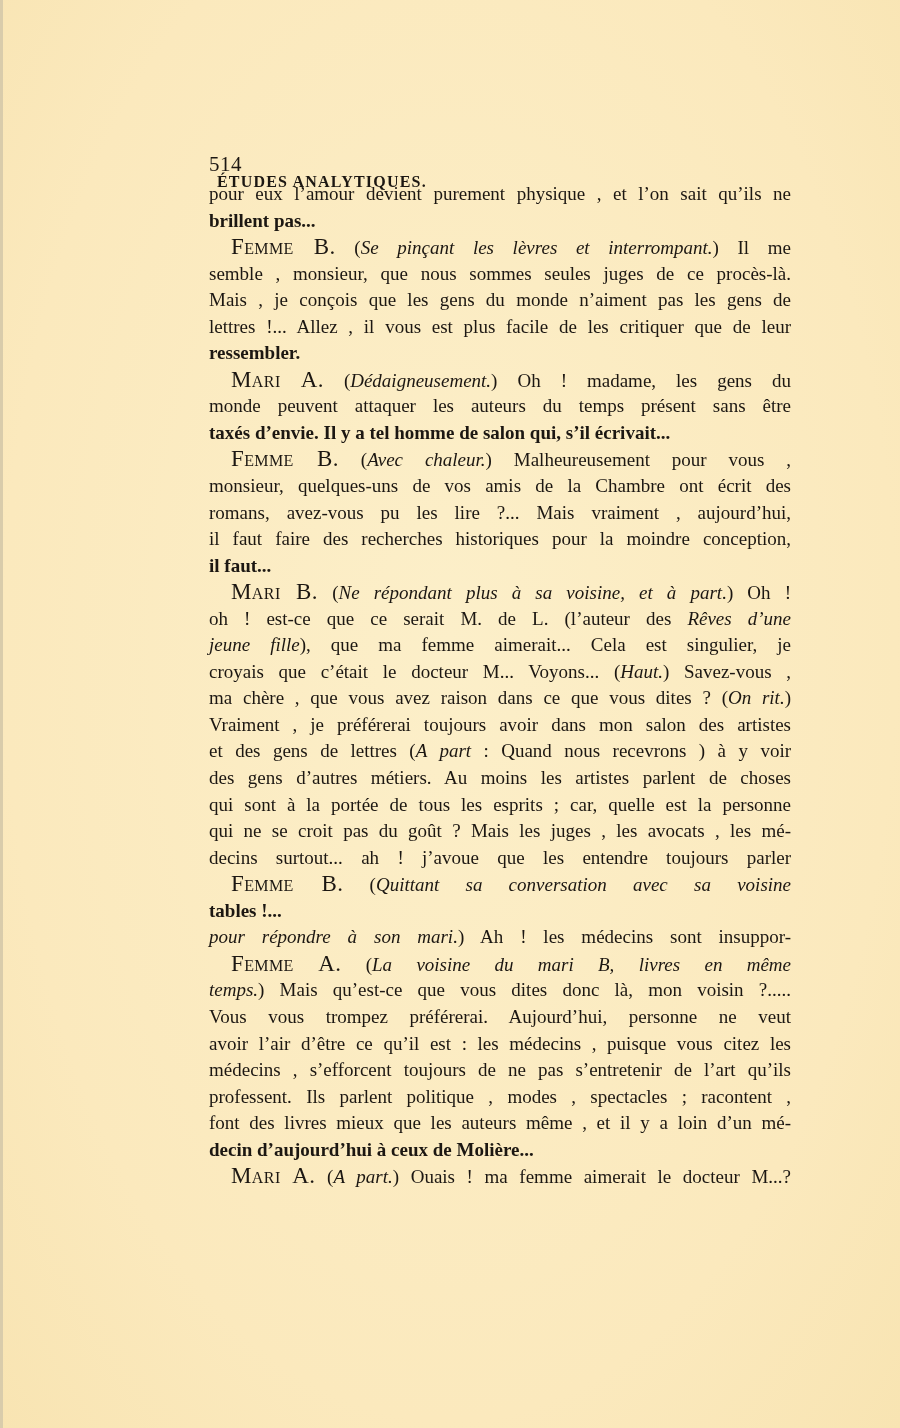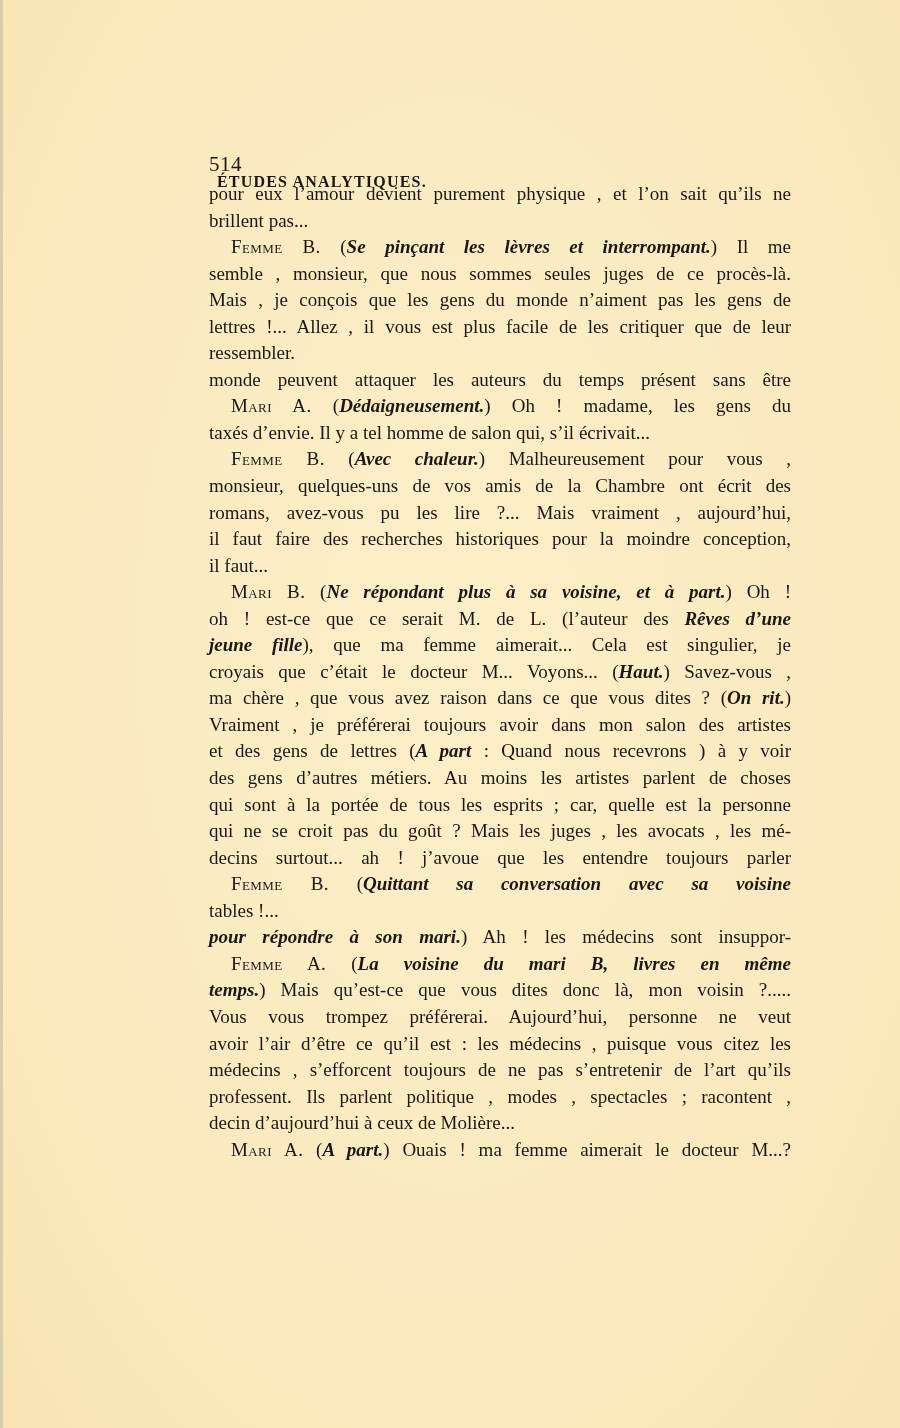--- a/index.html
+++ b/index.html
@@ -32,46 +32,46 @@
   }
   .text-block {
     position: absolute; left: 209px; top: 181px; width: 582px;
   }
   .line {
     height: 26.55px; line-height: 26.55px;
     font-size: 19px; white-space: nowrap;
     text-align: justify; text-align-last: justify;
     transform-origin: left center;
   }
-  .line.last { text-align-last: left; }
+  .line.last { text-align-last: left; font-weight: bold; }
   .line.indent { padding-left: 22px; }
-  .speaker { font-variant: small-caps; font-size: 19px; letter-spacing: 0.4px; }
-  .it { font-style: italic; font-weight: bold; }
+  .speaker { font-variant: small-caps; font-size: 23px; letter-spacing: 0.4px; }
+  .it { font-style: italic; }
 </style>
 </head>
 <body>
 
 <div class="page">
   <div class="page-edge-left"></div>
 
   <div class="running-head">
     <span class="folio">514</span>
     <div class="head-title">ÉTUDES ANALYTIQUES.</div>
   </div>
 
   <div class="text-block" id="text-block">
       <div class="line"><span>pour eux l’amour devient purement physique , et l’on sait qu’ils ne</span></div>
       <div class="line last"><span>brillent pas...</span></div>
       <div class="line indent"><span class="speaker">Femme B.</span><span> (</span><span class="it">Se pinçant les lèvres et interrompant.</span><span>) Il me</span></div>
       <div class="line"><span>semble , monsieur, que nous sommes seules juges de ce procès-là.</span></div>
       <div class="line"><span>Mais , je conçois que les gens du monde n’aiment pas les gens de</span></div>
       <div class="line"><span>lettres !... Allez , il vous est plus facile de les critiquer que de leur</span></div>
       <div class="line last"><span>ressembler.</span></div>
+      <div class="line indent"><span class="speaker">Mari A.</span><span> (</span><span class="it">Dédaigneusement.</span><span>) Oh ! madame, les gens du</span></div>
       <div class="line"><span>monde peuvent attaquer les auteurs du temps présent sans être</span></div>
-      <div class="line indent"><span class="speaker">Mari A.</span><span> (</span><span class="it">Dédaigneusement.</span><span>) Oh ! madame, les gens du</span></div>
       <div class="line last"><span>taxés d’envie. Il y a tel homme de salon qui, s’il écrivait...</span></div>
       <div class="line indent"><span class="speaker">Femme B.</span><span> (</span><span class="it">Avec chaleur.</span><span>) Malheureusement pour vous ,</span></div>
       <div class="line"><span>monsieur, quelques-uns de vos amis de la Chambre ont écrit des</span></div>
       <div class="line"><span>romans, avez-vous pu les lire ?... Mais vraiment , aujourd’hui,</span></div>
       <div class="line"><span>il faut faire des recherches historiques pour la moindre conception,</span></div>
       <div class="line last"><span>il faut...</span></div>
       <div class="line indent"><span class="speaker">Mari B.</span><span> (</span><span class="it">Ne répondant plus à sa voisine, et à part.</span><span>) Oh !</span></div>
       <div class="line"><span>oh ! est-ce que ce serait M. de L. (l’auteur des </span><span class="it">Rêves d’une</span></div>
       <div class="line"><span class="it">jeune fille</span><span>), que ma femme aimerait... Cela est singulier, je</span></div>
       <div class="line"><span>croyais que c’était le docteur M... Voyons... (</span><span class="it">Haut.</span><span>) Savez-vous ,</span></div>
@@ -84,16 +84,17 @@
       <div class="line"><span>decins surtout... ah ! j’avoue que les entendre toujours parler</span></div>
       <div class="line indent"><span class="speaker">Femme B.</span><span> (</span><span class="it">Quittant sa conversation avec sa voisine</span></div>
       <div class="line last"><span>tables !...</span></div>
       <div class="line"><span class="it">pour répondre à son mari.</span><span>) Ah ! les médecins sont insuppor-</span></div>
       <div class="line indent"><span class="speaker">Femme A.</span><span> (</span><span class="it">La voisine du mari B, livres en même</span></div>
       <div class="line"><span class="it">temps.</span><span>) Mais qu’est-ce que vous dites donc là, mon voisin ?.....</span></div>
       <div class="line"><span>Vous vous trompez préférerai. Aujourd’hui, personne ne veut</span></div>
       <div class="line"><span>avoir l’air d’être ce qu’il est : les médecins , puisque vous citez les</span></div>
       <div class="line"><span>médecins , s’efforcent toujours de ne pas s’entretenir de l’art qu’ils</span></div>
       <div class="line"><span>professent. Ils parlent politique , modes , spectacles ; racontent ,</span></div>
+      <div class="line"><span>font des livres mieux que les auteurs même , et il y a loin d’un mé-</span></div>
       <div class="line last"><span>decin d’aujourd’hui à ceux de Molière...</span></div>
       <div class="line indent"><span class="speaker">Mari A.</span><span> (</span><span class="it">A part.</span><span>) Ouais ! ma femme aimerait le docteur M...?</span></div>
     </div>
 </div>
 
 </body></html>

